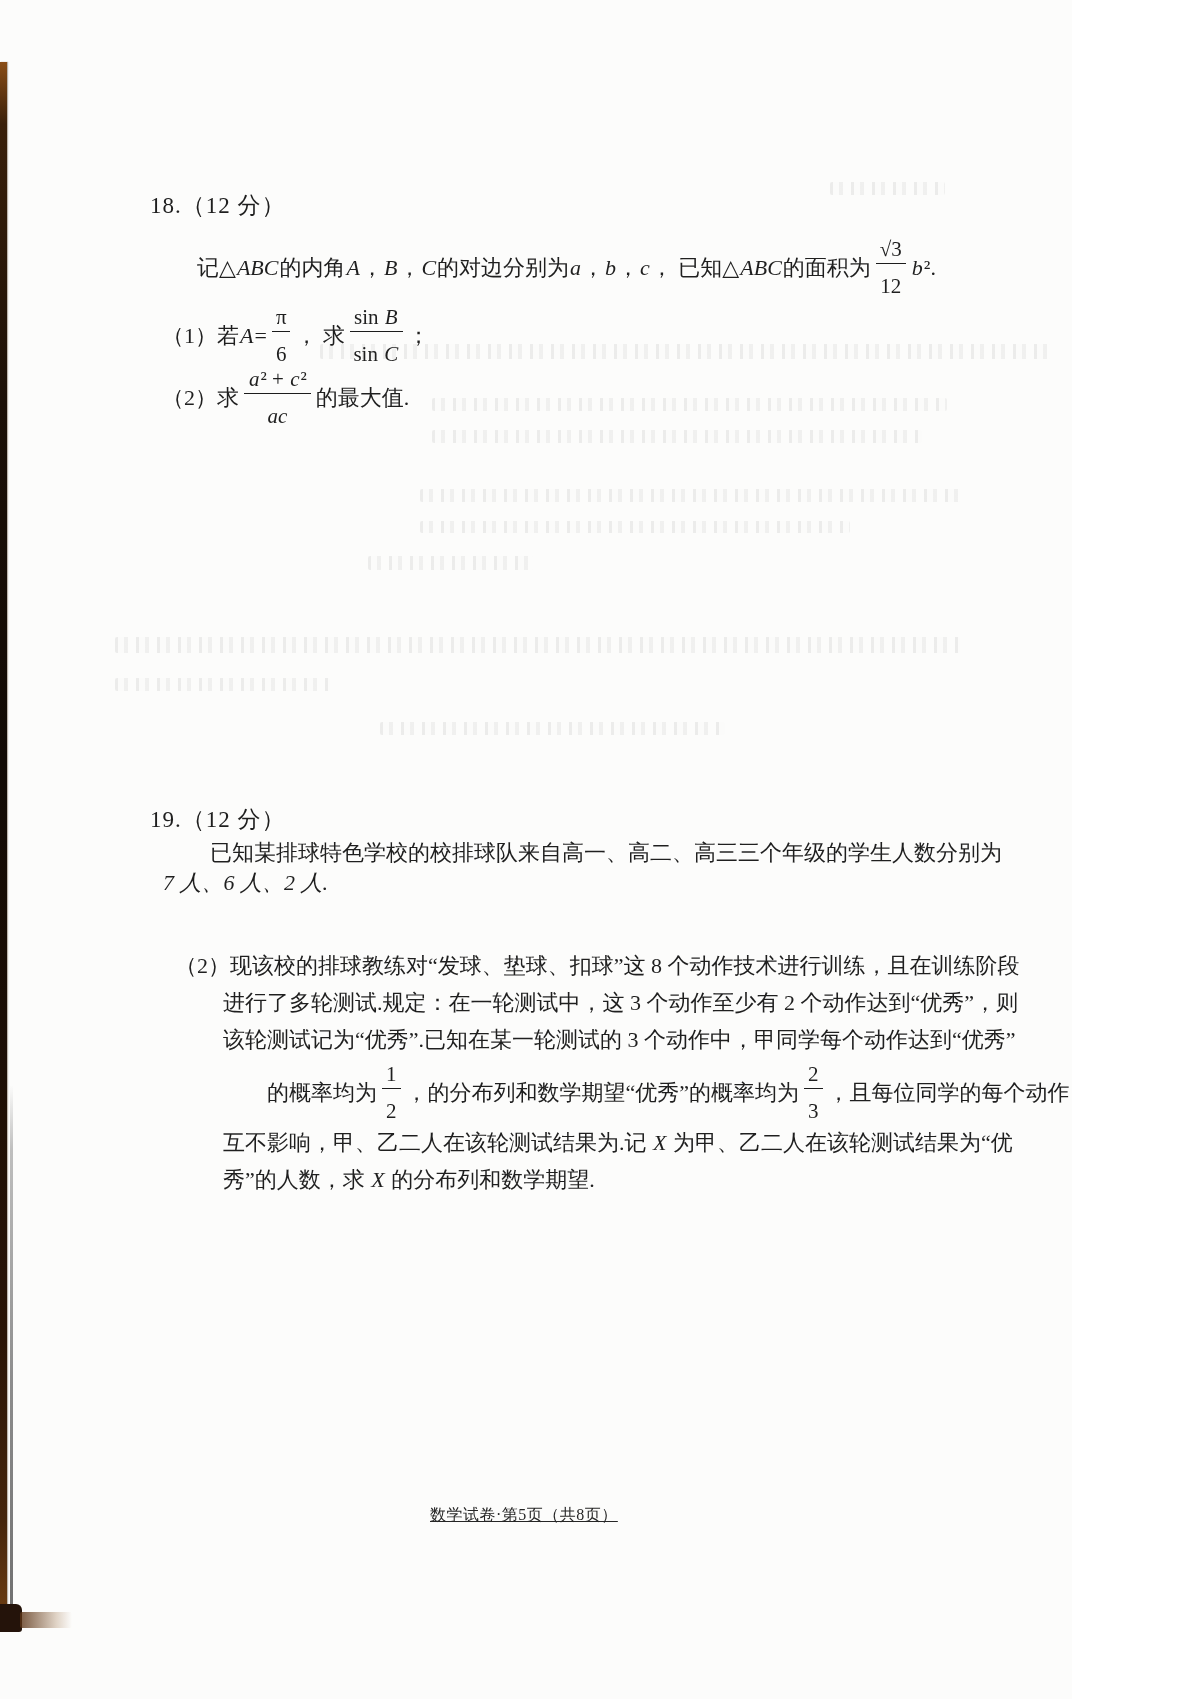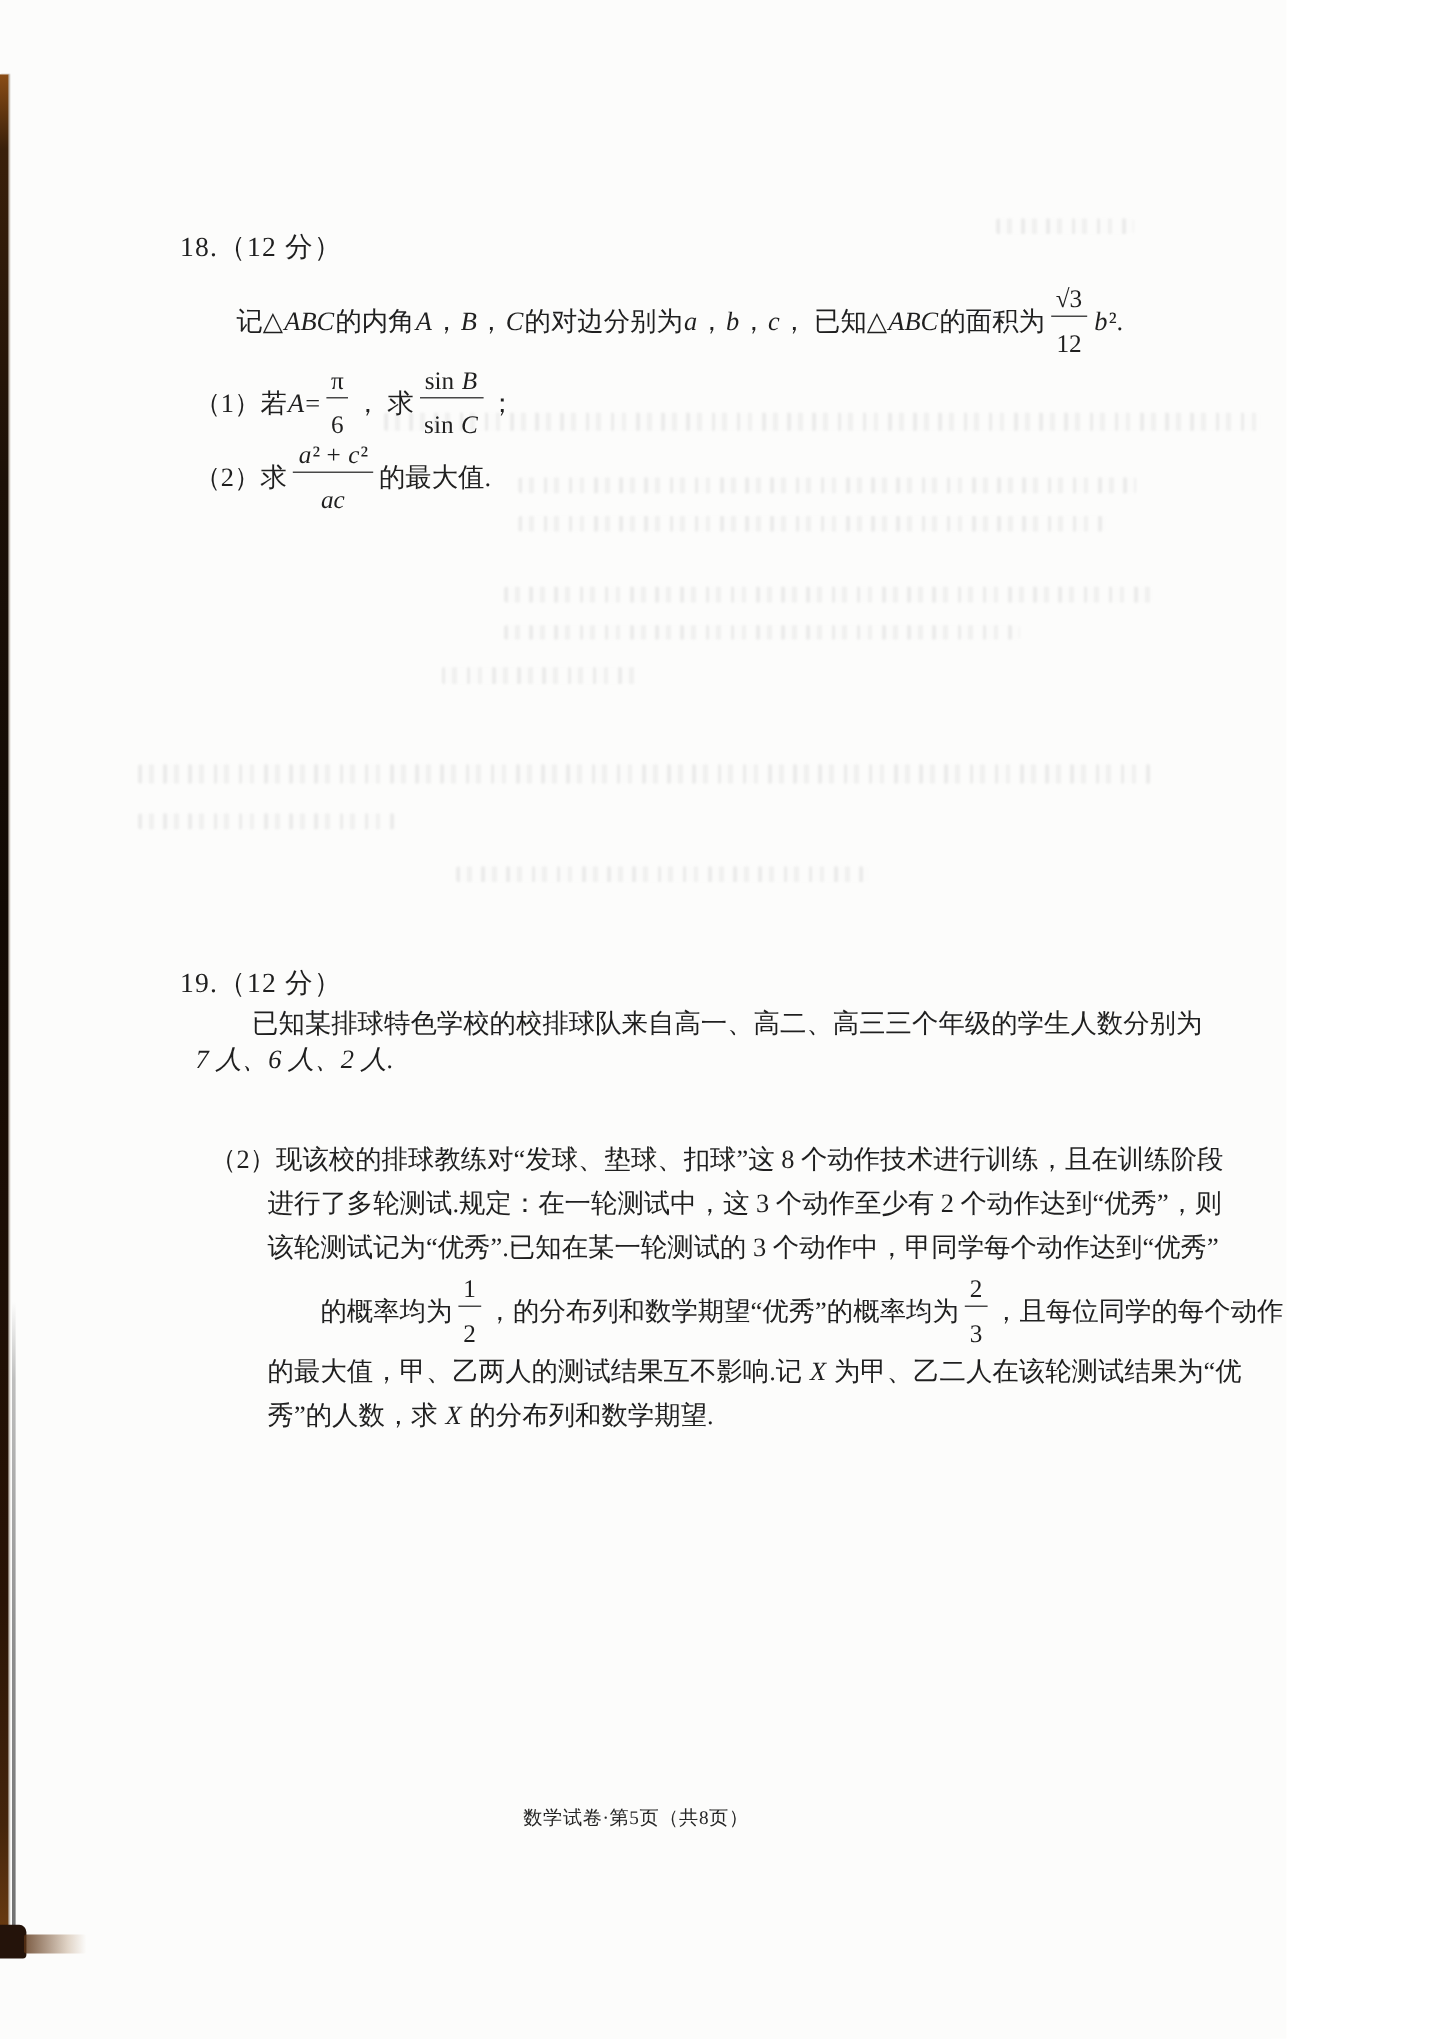--- a/index.html
+++ b/index.html
@@ -65,21 +65,21 @@
   #p19-intro2{left:163px;top:868px;font-style:italic;}
   #p19-part1{left:175px;top:913px;}
   #p19-p2l1{left:175px;top:951px;}
   #p19-p2l2{left:223px;top:988px;}
   #p19-p2l3{left:223px;top:1025px;}
   #p19-p2l4{left:223px;top:1064px;height:58px;margin-left:44px;}
   #p19-p2l5{left:223px;top:1128px;}
   #p19-p2l6{left:223px;top:1165px;}
   .footer{
     position:absolute;left:430px;top:1505px;width:200px;
-    text-align:center;font-size:16px;letter-spacing:0.5px;color:#262626;
+    text-align:left;font-size:16px;letter-spacing:0.5px;color:#262626;text-decoration:underline;
   }
   
   .g1{left:830px;top:182px;width:115px;height:13px;}
   .g2{left:320px;top:344px;width:730px;height:15px;}
   .g3{left:432px;top:398px;width:515px;height:13px;}
   .g4{left:432px;top:430px;width:490px;height:13px;}
   .g5{left:420px;top:489px;width:540px;height:13px;}
   .g6{left:420px;top:521px;width:430px;height:12px;}
   .g7{left:368px;top:556px;width:165px;height:14px;}
   .g8{left:115px;top:637px;width:845px;height:16px;}
@@ -172,18 +172,18 @@
         <span class="num"><span class="txt">1</span></span>
         <span class="den"><span class="txt">2</span></span>
       </span>
       <span class="txt">，的分布列和数学期望“优秀”的概率均为</span>
       <span class="frac">
         <span class="num"><span class="txt">2</span></span>
         <span class="den"><span class="txt">3</span></span>
       </span>
       <span class="txt">，且每位同学的每个动作</span>
     </div>
-  <div id="p19-p2l5" class="line"><span class="txt">的最大值，甲、乙两人的测试结果互不影响.记 </span><span class="var">X</span><span class="txt"> 为甲、乙二人在该轮测试结果为“优</span></div>
+  <div id="p19-p2l5" class="line"><span class="txt">互不影响，甲、乙二人在该轮测试结果为.记 </span><span class="var">X</span><span class="txt"> 为甲、乙二人在该轮测试结果为“优</span></div>
   <div id="p19-p2l6" class="line"><span class="txt">秀”的人数，求 </span><span class="var">X</span><span class="txt"> 的分布列和数学期望.</span></div>
 
   <div class="footer">数学试卷·第5页（共8页）</div>
 
 </div>
 
 </body></html>

